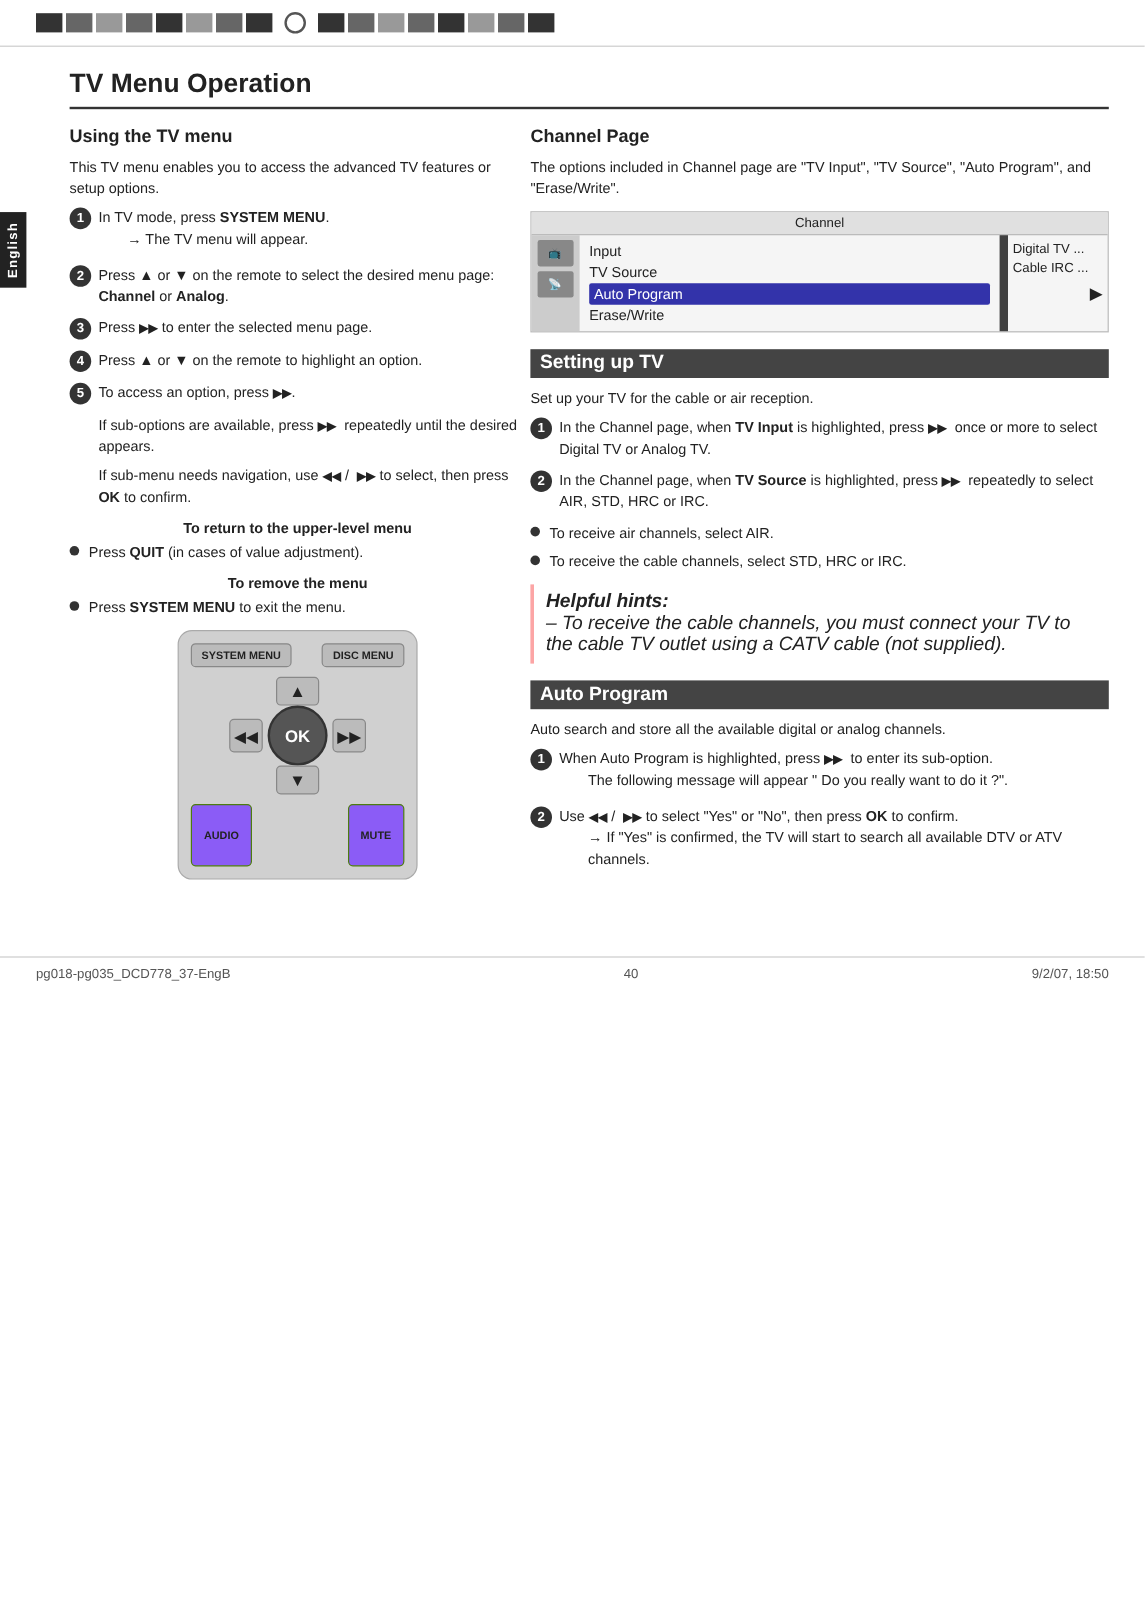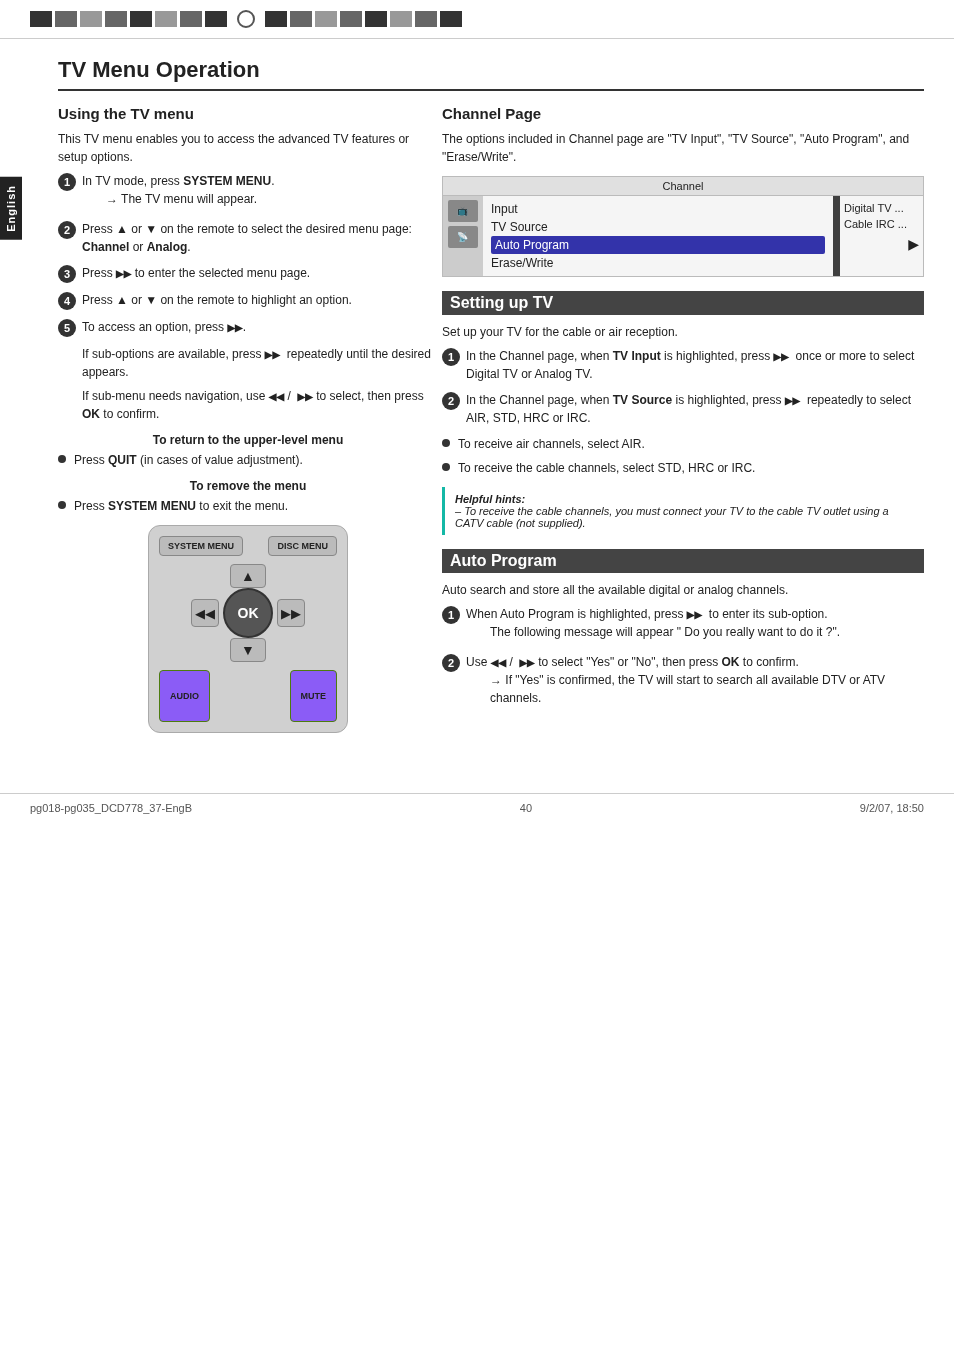--- a/index.html
+++ b/index.html
@@ -294,24 +294,24 @@
       padding: 4px;
       border-left: 7px solid #404040;
       font-size: 11px;
     }
     .ch-sub-item {
       padding: 2px 0;
     }
 
     
     .hints-box {
-      border-left: 3px solid #14b8a6;
+      border-left: 3px solid #fca5a5;
       padding: 6px 10px;
       margin: 10px 0;
-      font-size: 11px;
+      font-size: 16px;
       font-style: italic;
     }
 
     
     .footer {
       margin-top: 30px;
       padding: 8px 30px;
       border-top: 1px solid #ccc;
       display: flex;
       justify-content: space-between;

